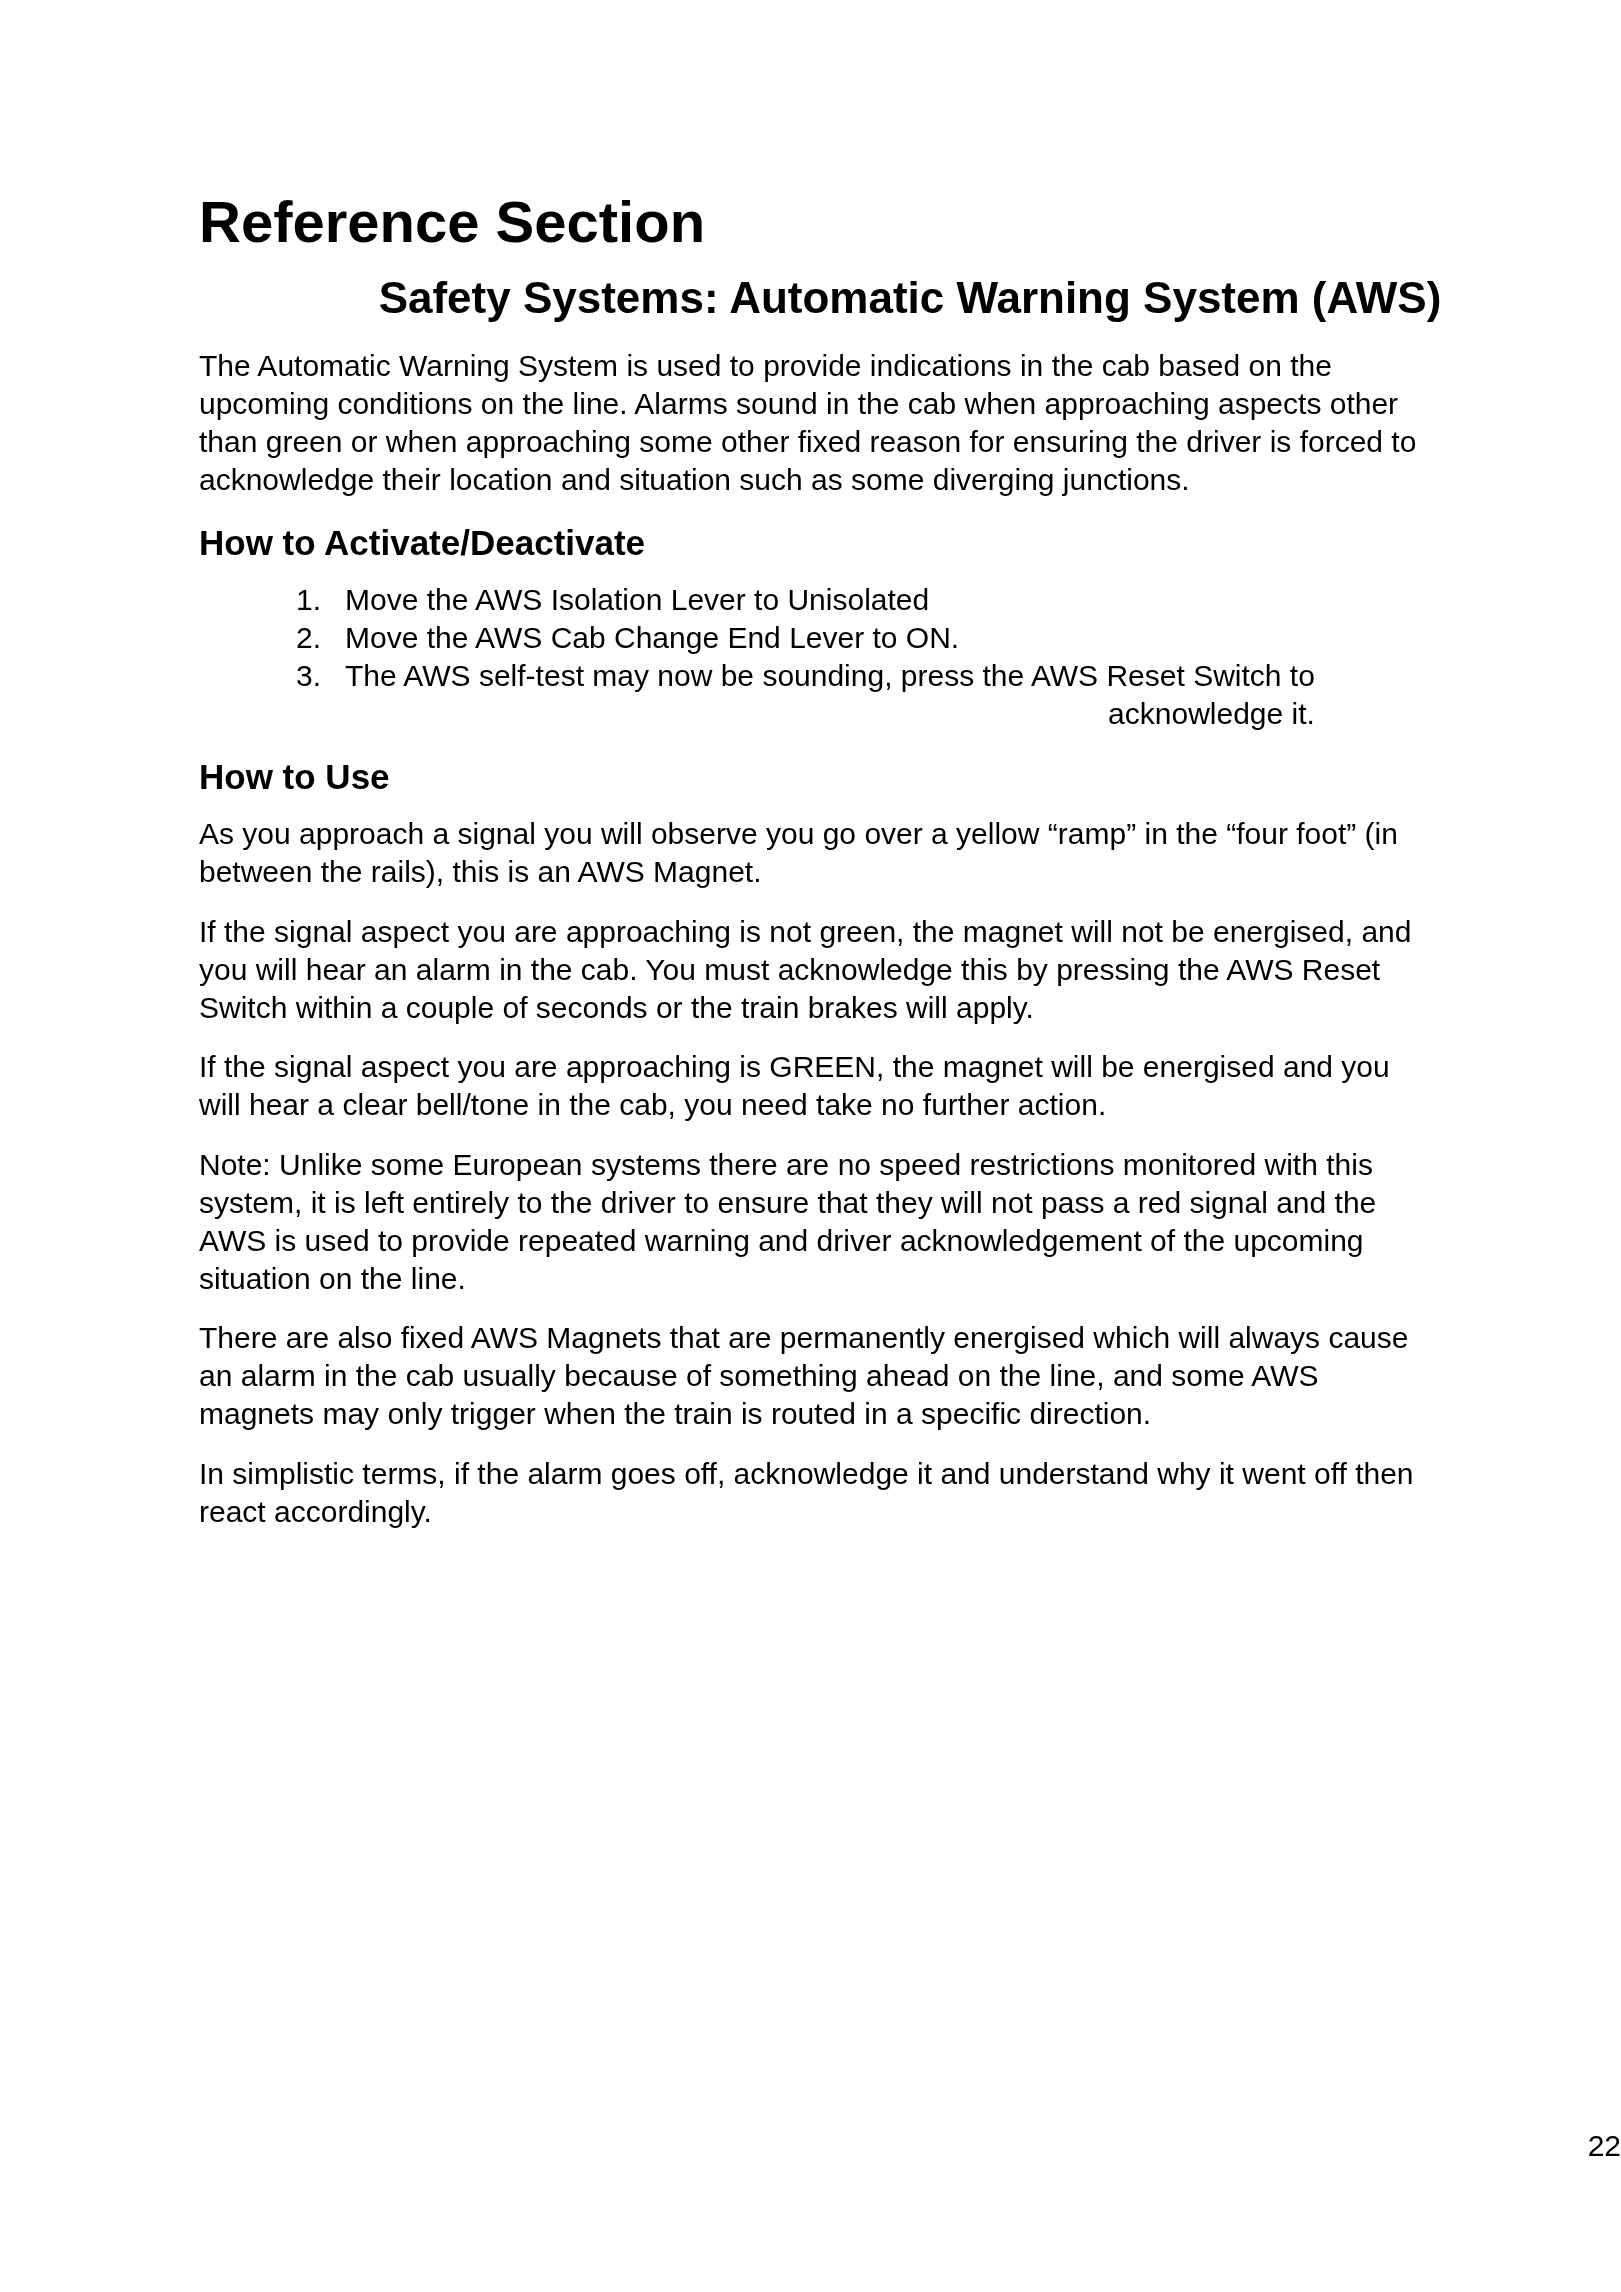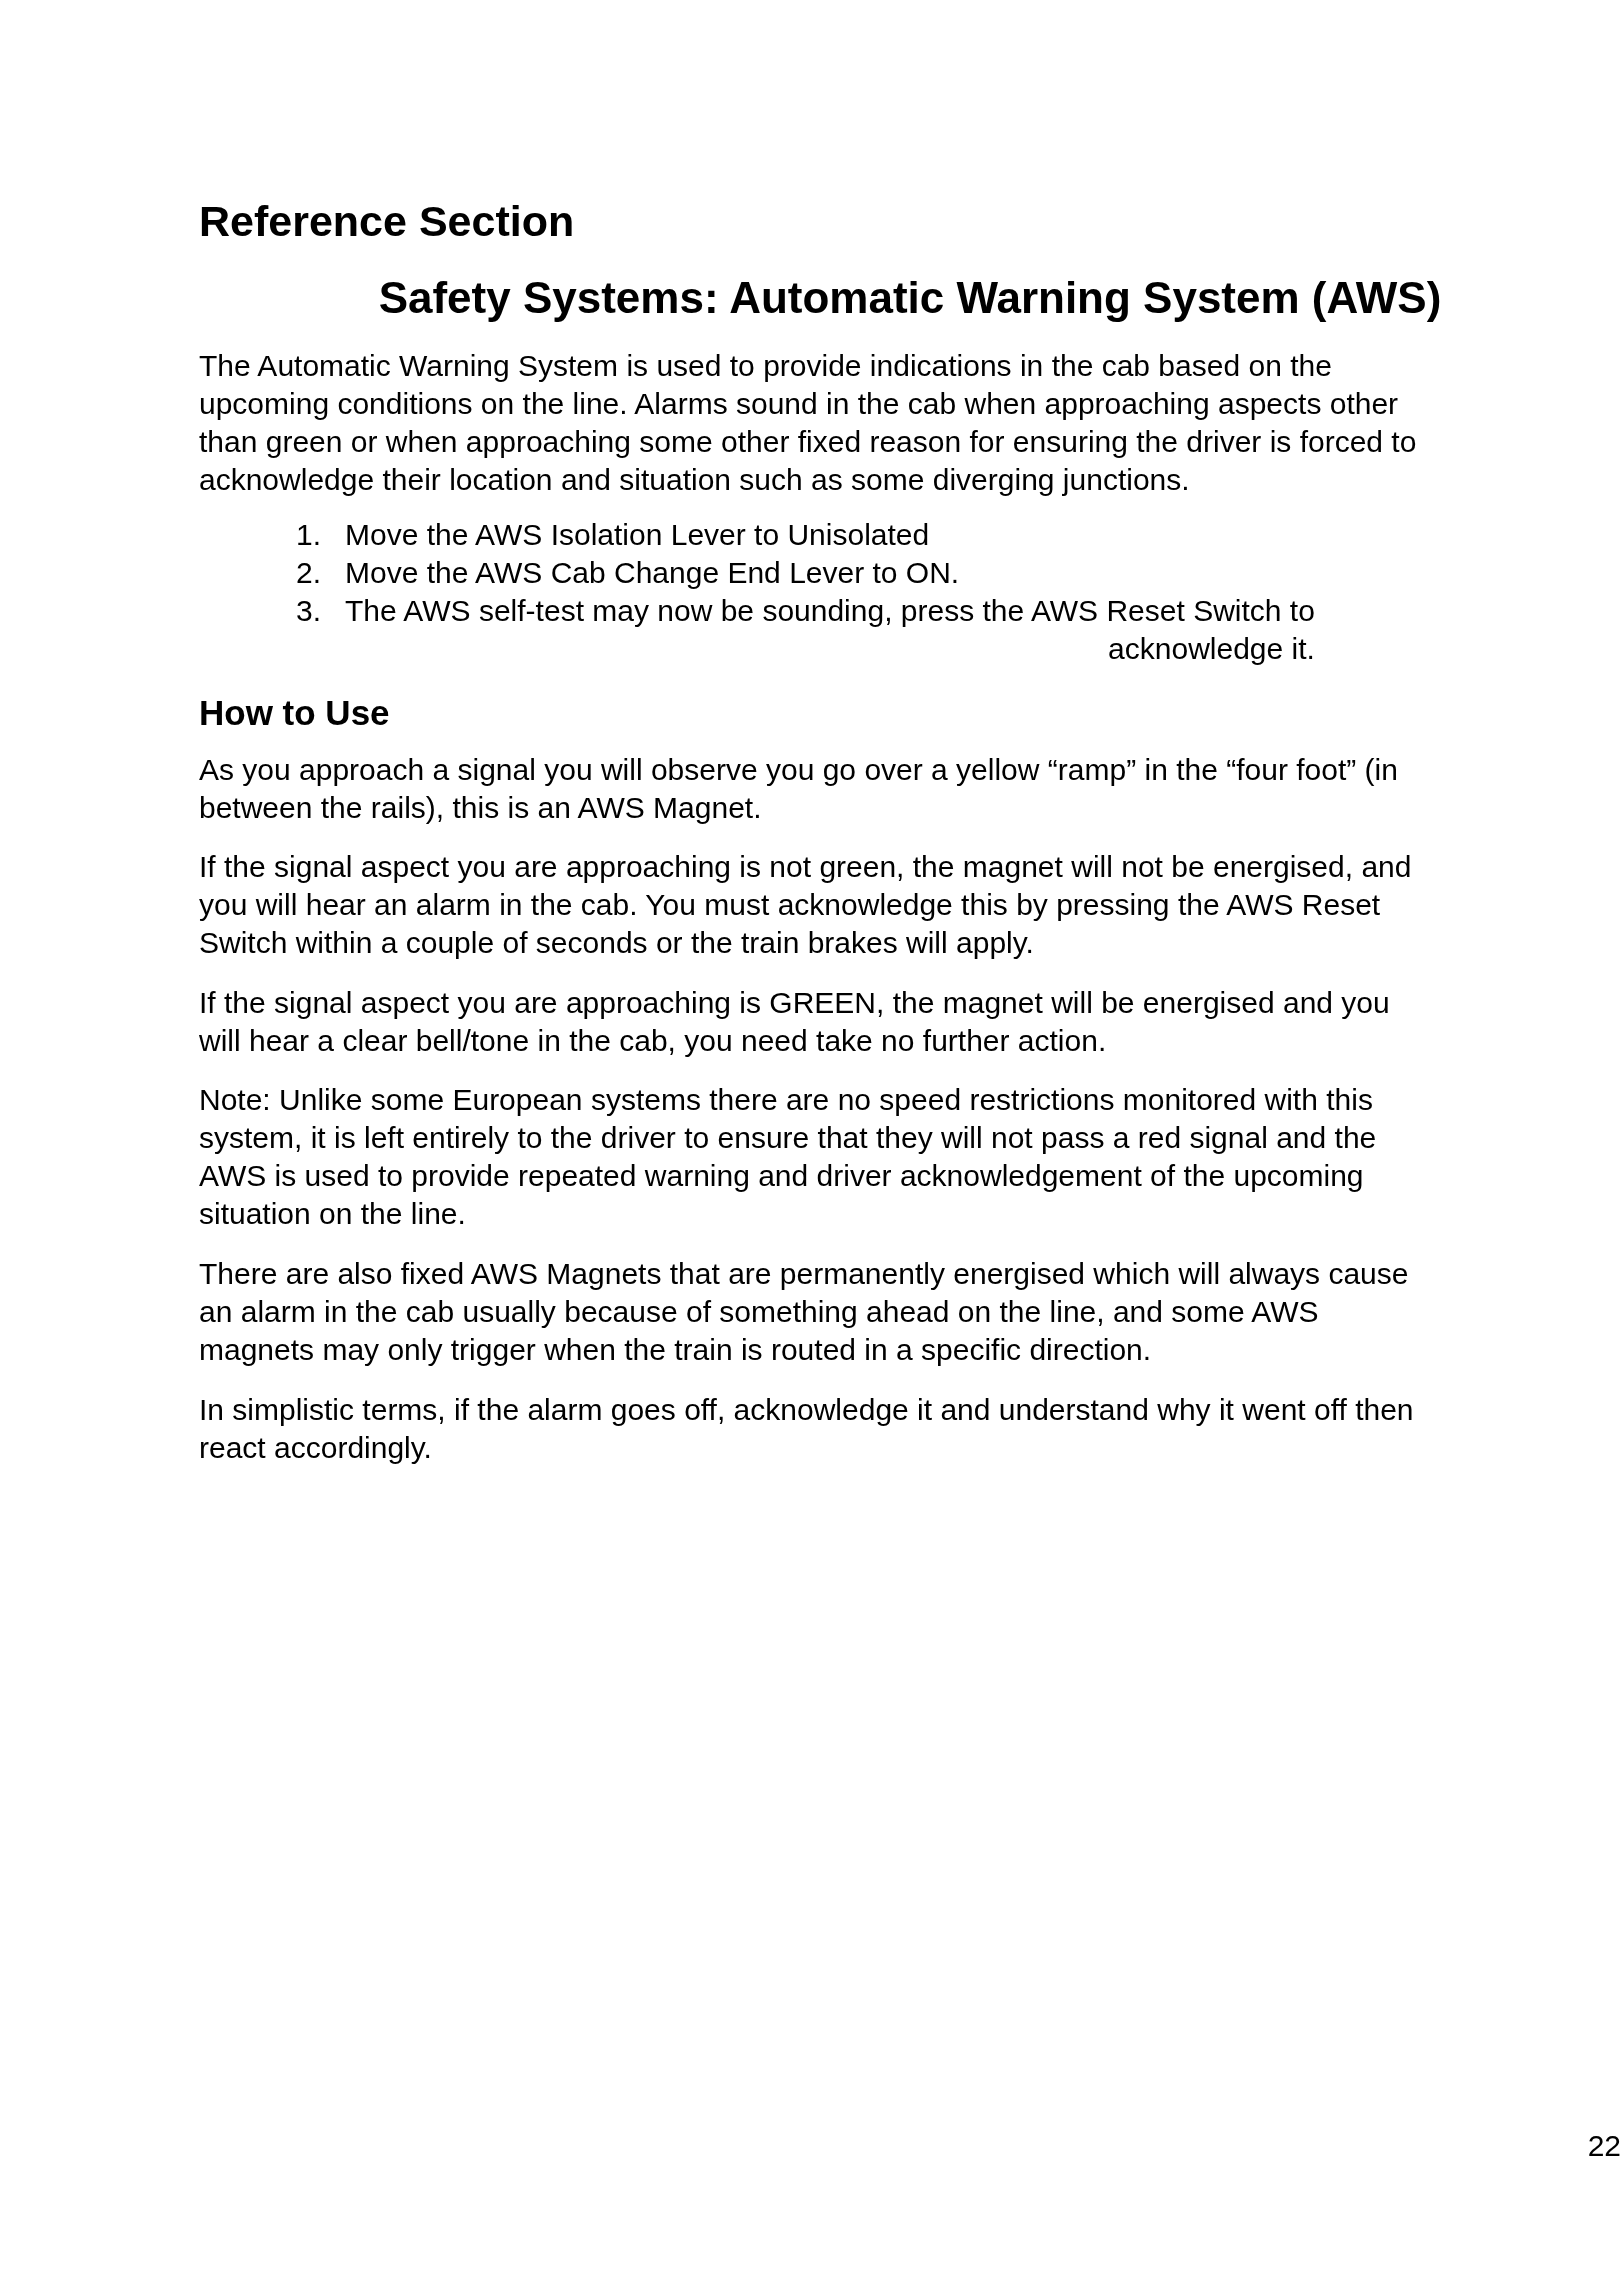--- a/index.html
+++ b/index.html
@@ -12,21 +12,21 @@
     width: 1621px;
     height: 2293px;
     background: #ffffff;
     color: #000000;
     font-family: "Liberation Sans", sans-serif;
     box-sizing: border-box;
     padding: 197px 0 0 199px;
     overflow: hidden;
   }
   .h1 {
-    font-size: 43px;
+    font-size: 58px;
     line-height: 49px;
     font-weight: bold;
     margin: 0;
     white-space: pre;
   }
   .h2 {
     font-size: 44px;
     line-height: 51px;
     font-weight: bold;
     margin: 25.5px 0 0 0;
@@ -88,20 +88,21 @@
 
   <div class="h1">Reference Section</div>
 
   <div class="h2">Safety Systems: Automatic Warning System (AWS)</div>
 
   <div class="para intro">The Automatic Warning System is used to provide indications in the cab based on the
 upcoming conditions on the line. Alarms sound in the cab when approaching aspects other
 than green or when approaching some other fixed reason for ensuring the driver is forced to
 acknowledge their location and situation such as some diverging junctions.</div>
 
+  <div class="h3">How to Activate/Deactivate</div>
 
   <div class="steps">
     <div class="step-row">
       <span class="step-num">1.</span>
       <span class="step-text">Move the AWS Isolation Lever to Unisolated</span>
     </div>
     <div class="step-row">
       <span class="step-num">2.</span>
       <span class="step-text">Move the AWS Cab Change End Lever to ON.</span>
     </div>

